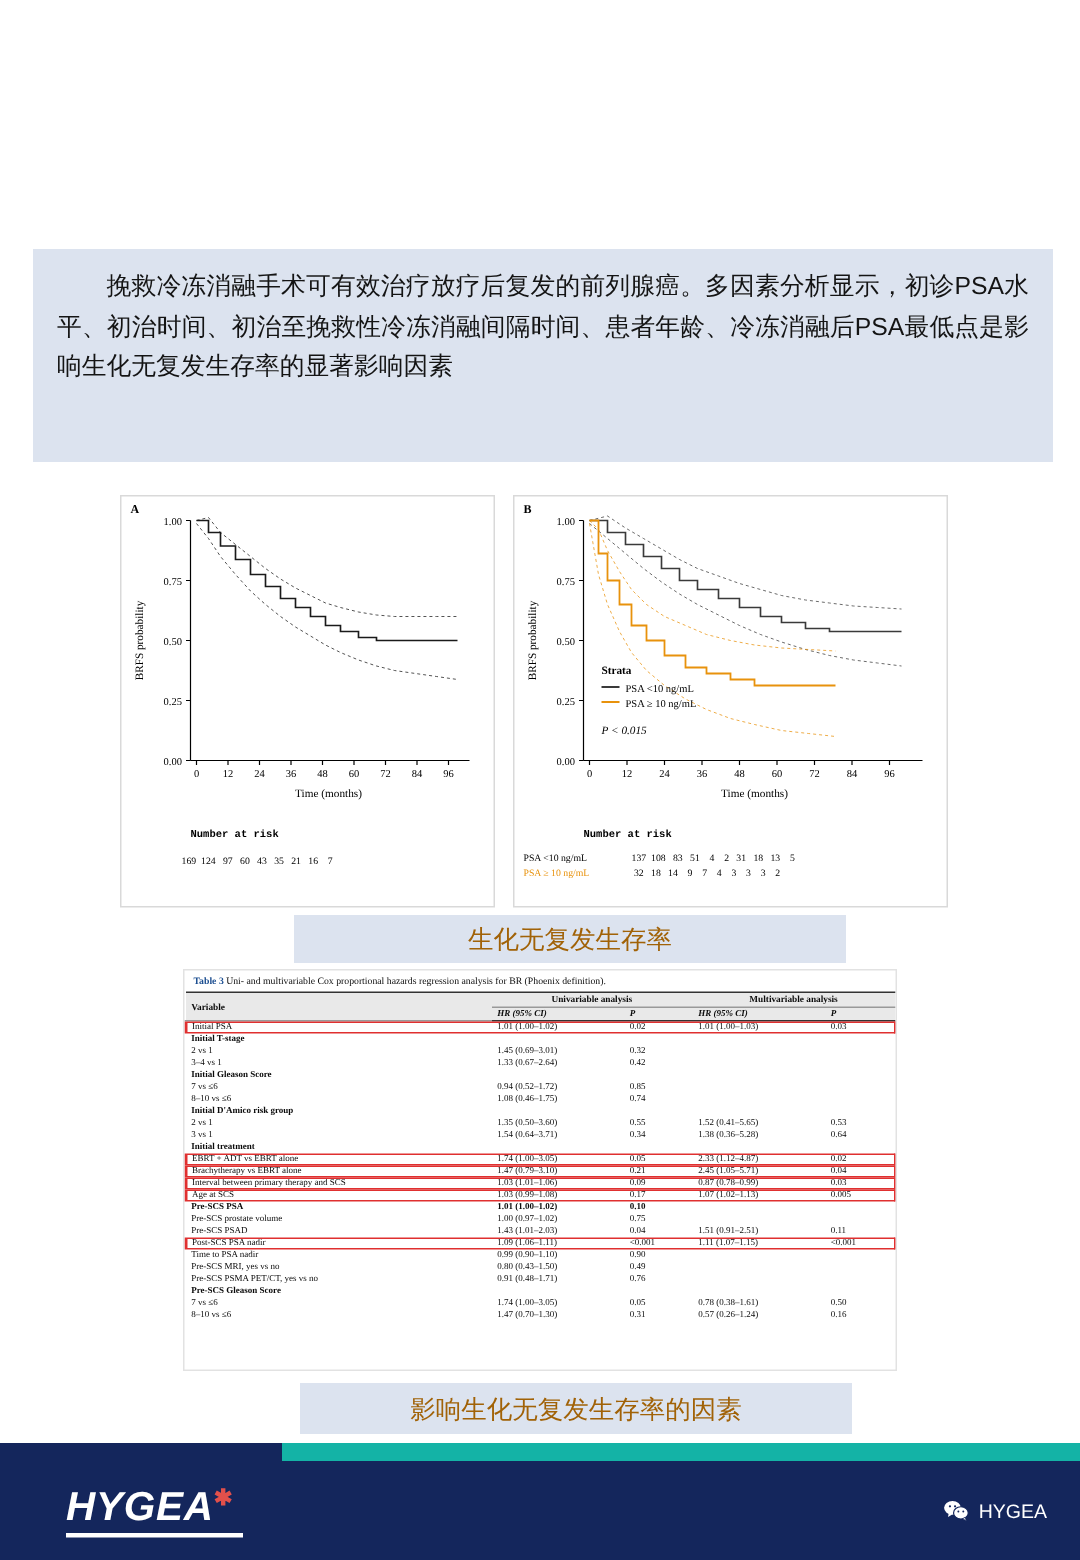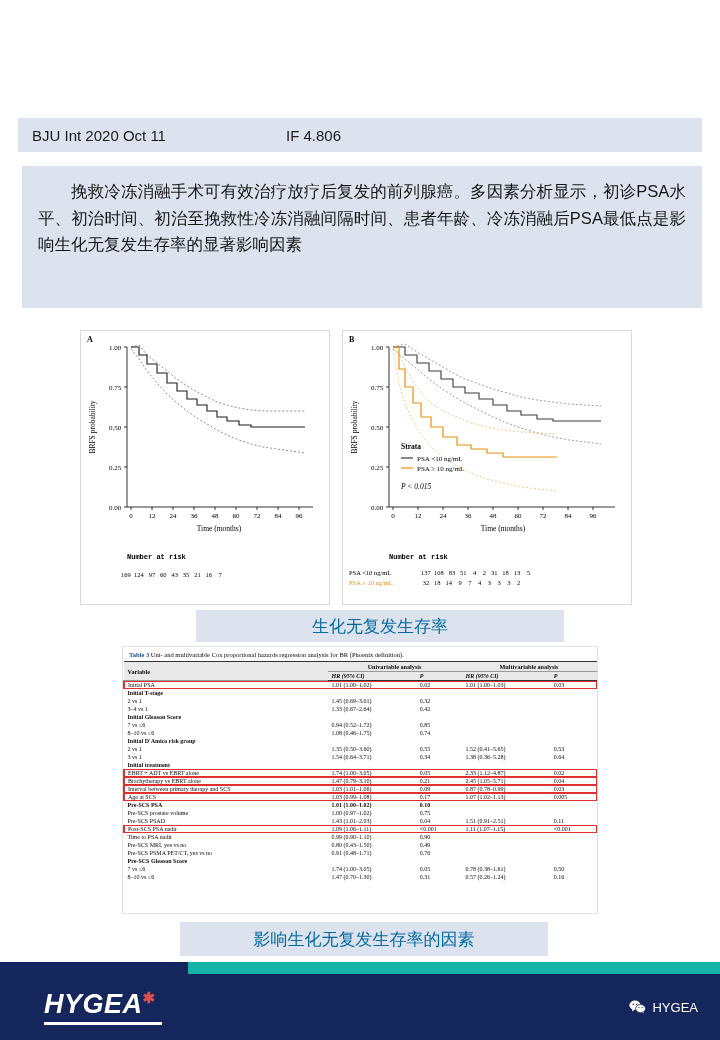--- a/index.html
+++ b/index.html
@@ -103,24 +103,24 @@
   .risk-row.orange { color: #e8920c; }
 
   
   .caption {
     position: absolute;
     background: #dce3ef;
     display: flex;
     align-items: center;
     justify-content: center;
     font-size: 17px;
-    color: #0369a1;
+    color: #a16207;
   }
   .caption-1 { left: 196px; top: 610px; width: 368px; height: 32px; }
-  .caption-2 { left: 180px; top: 922px; width: 368px; height: 34px; }
+  .caption-2 { left: 200px; top: 922px; width: 368px; height: 34px; }
 
   
   .table-block {
     position: absolute;
     left: 122px; top: 646px;
     width: 476px; height: 268px;
     background: #ffffff;
     border: 1px solid #e2e2e2;
     overflow: hidden;
     font-family: "Liberation Serif", serif;
@@ -218,24 +218,20 @@
     font-size: 13px;
   }
   .wechat svg { margin-right: 6px; }
 </style>
 </head>
 <body>
 
 <div class="slide">
 
 
-  <div class="journal-bar">
-    <span class="jtext">BJU Int 2020 Oct 11</span>
-    <span class="jif">IF 4.806</span>
-  </div>
 
   <div class="abstract">
     <p>挽救冷冻消融手术可有效治疗放疗后复发的前列腺癌。多因素分析显示，初诊PSA水平、初治时间、初治至挽救性冷冻消融间隔时间、患者年龄、冷冻消融后PSA最低点是影响生化无复发生存率的显著影响因素</p>
   </div>
 
   <div class="figures">
 
     <div class="fig fig-a">
       <div class="fig-label">A</div>
       <svg class="plot-svg" width="248" height="215" viewBox="0 0 248 215">

